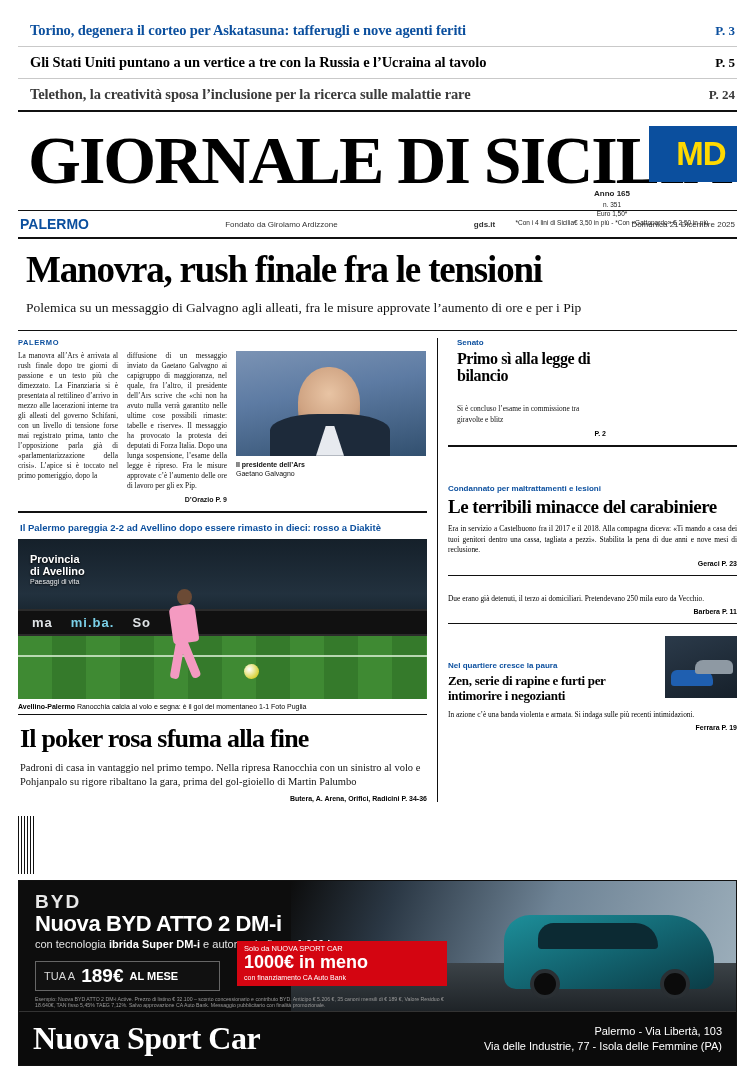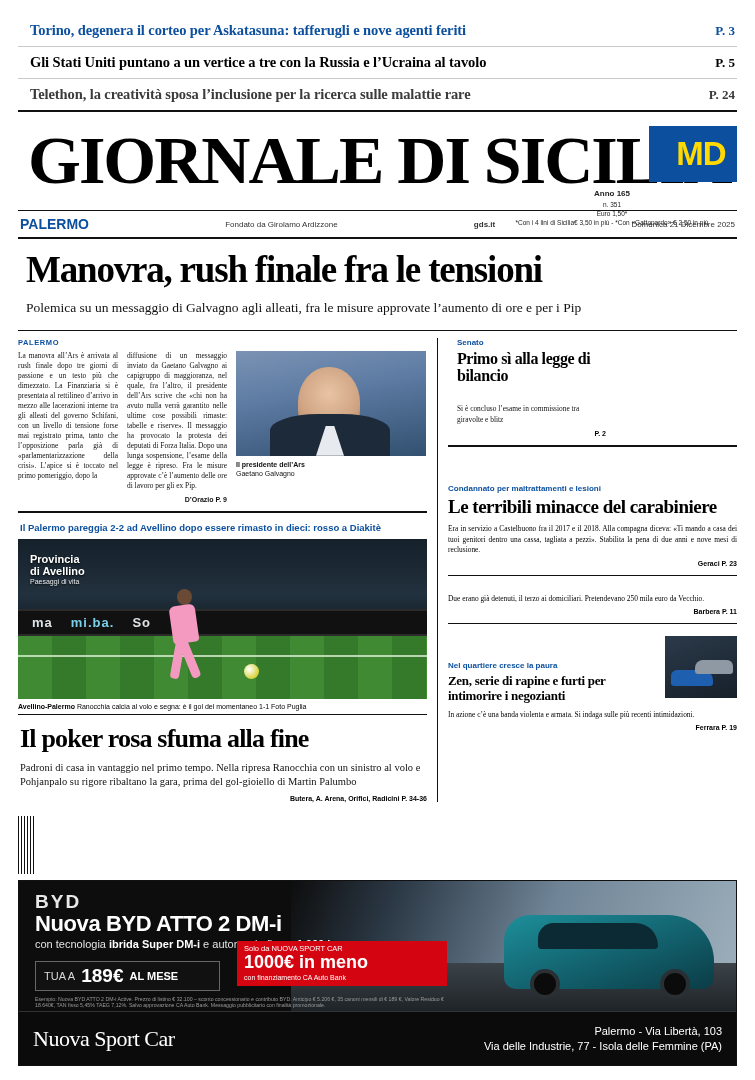--- a/index.html
+++ b/index.html
@@ -359,21 +359,21 @@
   .ad-legal {
     position: absolute; left: 16px; bottom: 4px; width: 420px;
     font-family: "Liberation Sans", sans-serif; font-size: 5.2px; color: #9a9a9a; line-height: 1.3;
   }
   .ad-bottom {
     position: absolute; left: 0; right: 0; bottom: 0; height: 54px;
     background: #0b0b0b; display: flex; align-items: center; justify-content: space-between;
     padding: 0 14px; border-top: 1px solid #333;
   }
   .ad-dealer {
-    font-family: "Liberation Serif", serif; font-weight: normal; font-size: 22px; color: #fff;
+    font-family: "Liberation Serif", serif; font-weight: bold; font-size: 32px; color: #fff;
     letter-spacing: -0.5px;
   }
   .ad-addr {
     font-family: "Liberation Sans", sans-serif; font-size: 11px; color: #fff;
     text-align: right; line-height: 1.35;
   }
   .barcode {
     position: absolute; left: 18px; bottom: 206px; width: 16px; height: 58px;
     background: repeating-linear-gradient(90deg,#111 0 1.5px, #fff 1.5px 3px);
   }

